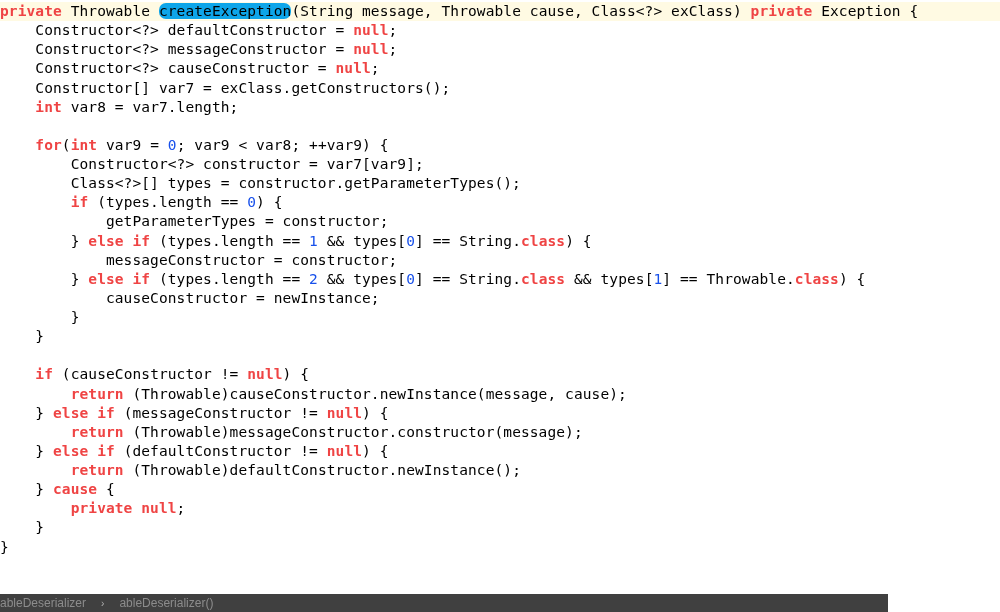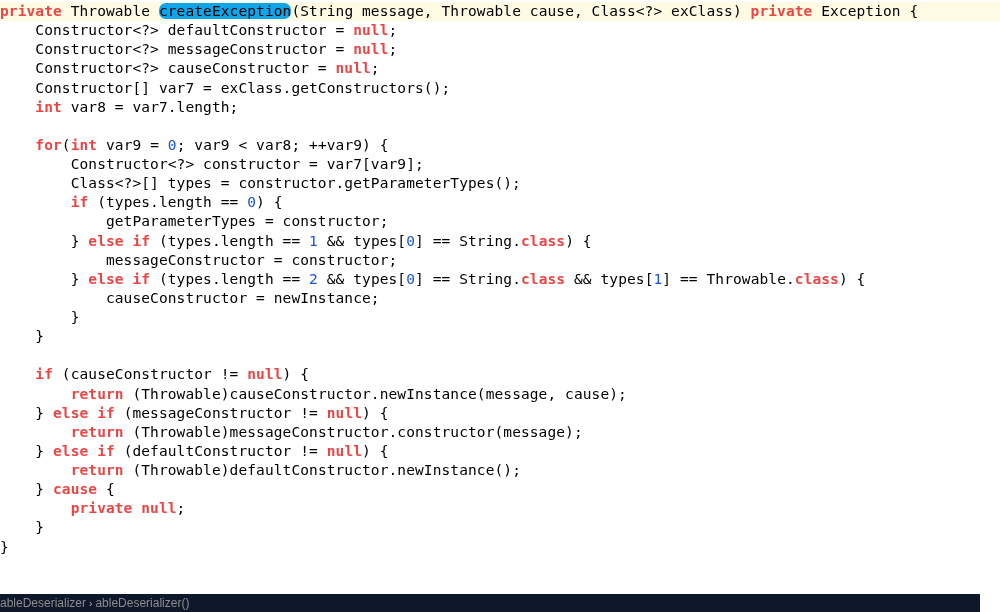--- a/index.html
+++ b/index.html
@@ -30,29 +30,30 @@
   }
   .hl-line {
     background: #fffae3;
     display: inline-block;
     width: 1000px;
   }
   .kw { color: #ef4444; font-weight: bold; }
   .num { color: #1750eb; }
   .sel { background: #0ea5e9; border-radius: 7px; }
   .breadcrumb {
-    width: 980px;
+    width: 888px;
     height: 18px;
-    background: #0f172a;
+    background: #404040;
     color: #8c8c8c;
     font-size: 12px;
     font-family: "Segoe UI", Arial, sans-serif;
     padding-left: 0;
     display: flex;
     align-items: center;
+    gap: 12px;
   }
   .bc-sep {
     font-size: 10px;
     padding: 0 3px;
     color: #b0b0b0;
   }
 </style>
 </head>
 <body>
 

